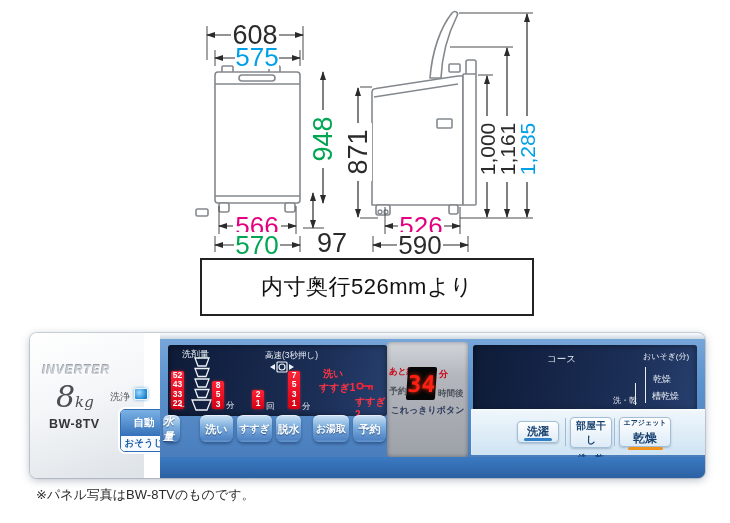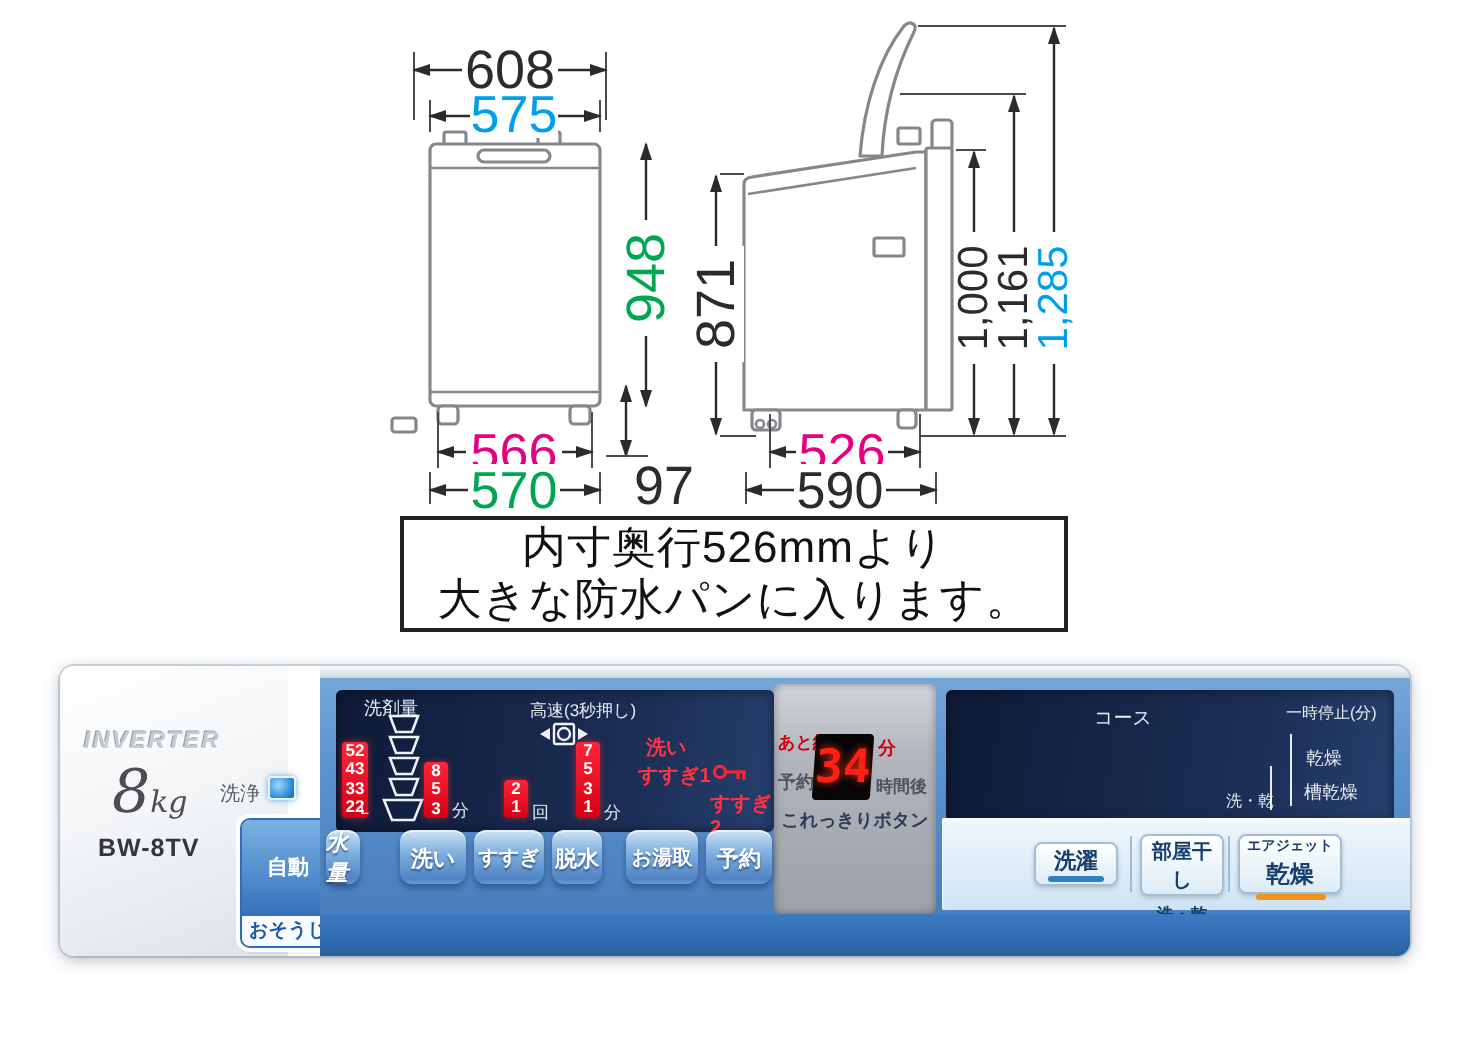--- a/index.html
+++ b/index.html
@@ -27,21 +27,21 @@
       font-style:italic;color:#4d4d52;font-size:30px;}
   .capacity small{font-size:15px;}
   .model{left:19px;top:84px;font-weight:bold;font-size:12.5px;color:#35363a;letter-spacing:.5px;}
   .clean-label{left:80px;top:57px;font-size:10px;color:#565b61;}
   .clean-lamp{left:104px;top:55px;width:12px;height:10px;border-radius:2px;
       background:radial-gradient(circle at 35% 35%,#9fd9ff,#2a8fd8 65%,#1565b0);
       border:1px solid #eef3f7;box-shadow:0 0 3px rgba(60,150,220,.8);}
   .auto-clean-btn{left:90px;top:76px;width:46px;border:1px solid #2e6cb8;border-radius:5px;
       overflow:hidden;text-align:center;
       box-shadow:0 0 0 2px rgba(255,255,255,.95),0 1px 2px rgba(0,0,0,.25);}
-  .ac-top{background:linear-gradient(#7ab2e4,#3571ba);color:#fff;font-size:10.5px;font-weight:bold;padding:17px 0;}
+  .ac-top{background:linear-gradient(#7ab2e4,#3571ba);color:#fff;font-size:10.5px;font-weight:bold;padding:6px 0;}
   .ac-bottom{background:#f7fbff;color:#1c5ca8;font-size:9.5px;font-weight:bold;padding:1px 0;}
   .panel-main{left:130px;top:0;width:545px;height:100%;
       background:linear-gradient(#7aa9da 0%,#5c92cd 35%,#4478b8 100%);}
   .rim{left:0;top:0;right:0;height:6px;background:linear-gradient(#fbfdfe,#ccd8e2);}
   .ddark{background:linear-gradient(100deg,#0e1b38,#1c2f57 70%,#27406f);border-radius:3px;
       box-shadow:inset 0 0 6px rgba(0,0,0,.5);}
   .wtxt{color:#e8ecf2;}
   .ledstrip{background:linear-gradient(#ff2438,#d40014);border-radius:2px;text-align:center;
       color:#fff;font-weight:bold;font-size:8.5px;line-height:9.4px;box-shadow:0 0 3px rgba(255,40,40,.6);}
   .redtxt{color:#ff3344;font-weight:bold;}
@@ -184,21 +184,20 @@
       <line class="ext" x1="373" y1="236" x2="373" y2="252"></line>
       <line class="ext" x1="468" y1="236" x2="468" y2="252"></line>
       <line class="dim" x1="373" y1="245" x2="468" y2="245" marker-start="url(#aS)" marker-end="url(#aE)"></line>
       <rect x="397" y="232" width="46" height="24" fill="#fff"></rect>
       <text x="420" y="254" font-size="26" fill="#2b2b2b" text-anchor="middle">590</text>
     </g>
   </svg>
 
   <div class="abs note-box">
     <div>内寸奥行526mmより</div>
-    <div>大きな防水パンに入ります。</div>
   </div>
 
   <div class="abs panel">
 
     <div class="abs panel-left">
       <div class="abs inverter">INVERTER</div>
       <div class="abs capacity">
         <span>8</span><small>kg</small>
       </div>
       <div class="abs model">BW-8TV</div>
@@ -283,21 +282,21 @@
         <div class="abs redtxt" style="left:52px;top:26px;font-size:9px;color:#cc0010;">分</div>
         <div class="abs" style="left:2px;top:43px;font-size:9px;font-weight:bold;color:#4e545c;">予約</div>
         <div class="abs" style="left:51px;top:46px;font-size:8.5px;font-weight:bold;color:#4e545c;">時間後</div>
         <div class="abs" style="left:0;top:62px;width:81px;text-align:center;font-size:9px;font-weight:bold;color:#2c3a5c;">これっきりボタン</div>
       </div>
 
       <div class="abs ddark" style="left:313px;top:12px;width:224px;height:66px;">
         <div class="abs wtxt" style="left:74px;top:8px;font-size:9.5px;">コース</div>
         <div class="abs wtxt" style="left:140px;top:50px;font-size:8px;">洗・乾</div>
         <div class="abs vline" style="left:162px;top:38px;height:22px;"></div>
-        <div class="abs wtxt" style="left:170px;top:6px;font-size:8px;white-space:nowrap;">一時停止(分)</div>
+        <div class="abs wtxt" style="left:170px;top:6px;font-size:8px;white-space:nowrap;">おいそぎ(分)</div>
         <div class="abs vline" style="left:172px;top:22px;height:36px;"></div>
         <div class="abs wtxt" style="left:180px;top:28px;font-size:9px;">乾燥</div>
         <div class="abs wtxt" style="left:179px;top:45px;font-size:9px;">槽乾燥</div>
       </div>
 
       <div class="abs pbtn" style="left:3px;width:17px;font-style:italic;">
           <span>水量</span>
         </div>
       <div class="abs pbtn" style="left:40px;width:33px;">
           <span>洗い</span>
@@ -331,14 +330,15 @@
           <div style="font-size:7px;">エアジェット</div>
           <div style="font-size:12px;line-height:12px;display:inline-block;">乾燥</div>
           <span class="ubar-orange"></span>
         </div>
       </div>
 
       <div class="abs bottom-stripe"></div>
     </div>
   </div>
 
+  <div class="abs footer-note">※パネル写真はBW-8TVのものです。</div>
 
 </div>
 
 </body></html>

